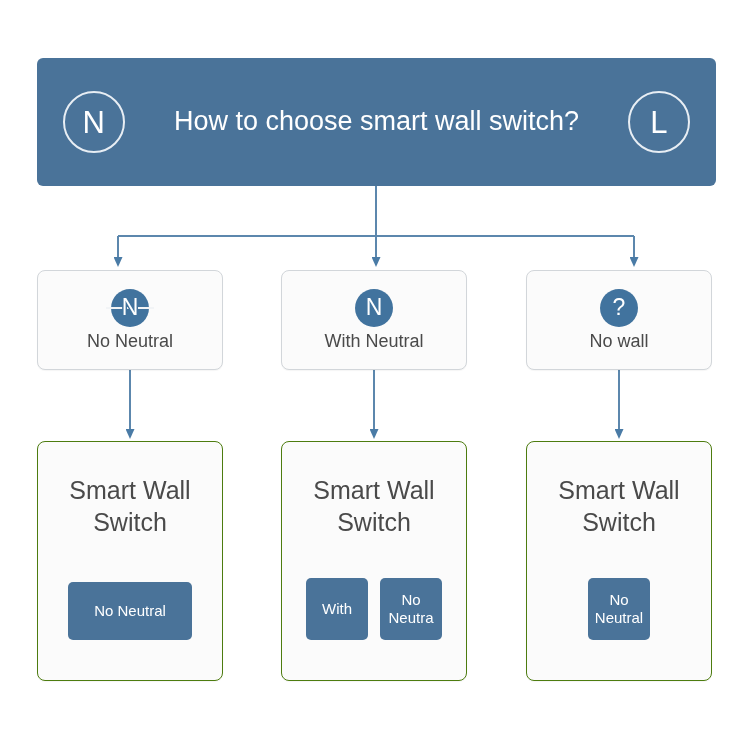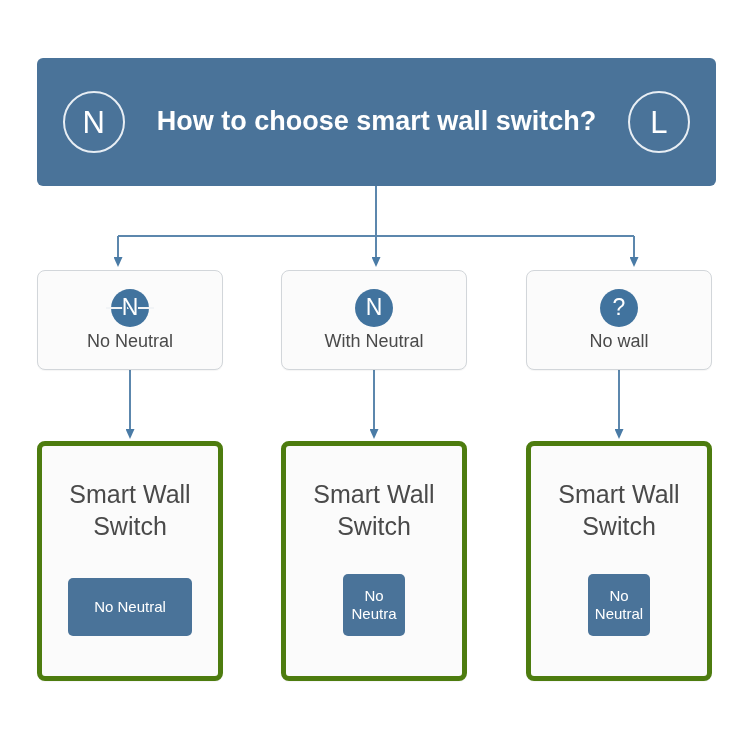--- a/index.html
+++ b/index.html
@@ -61,21 +61,21 @@
     line-height: 1;
     letter-spacing: 0.5px;
   }
   .hdr-title {
     flex: 1 1 auto;
     text-align: center;
     color: #ffffff;
     font-size: 27px;
     line-height: 1.32;
     padding: 0 8px;
-    font-weight: 700;
+    font-weight: 400;
   }
 
   
   .option-box {
     position: absolute;
     top: 270px;
     width: 186px;
     height: 100px;
     background: #fbfbfb;
     border: 1px solid #d2d6da;
@@ -127,21 +127,21 @@
     font-size: 18px;
     line-height: 1.1;
   }
 
   
   .product-box {
     position: absolute;
     top: 441px;
     height: 240px;
     background: #fbfbfb;
-    border: 5px solid #4d7c0f;
+    border: 1px solid #4d7c0f;
     border-radius: 8px;
     box-sizing: border-box;
     display: flex;
     flex-direction: column;
     align-items: center;
     box-shadow: 0 1px 1px rgba(0,0,0,0.04);
   }
   .product-box.p1 { left: 37px;  width: 186px; }
   .product-box.p2 { left: 281px; width: 186px; }
   .product-box.p3 { left: 526px; width: 186px; }
@@ -244,20 +244,21 @@
   <div class="product-box p1">
     <div class="product-title">Smart Wall Switch</div>
     <div class="btn-row">
       <button class="prod-btn wide">No Neutral</button>
     </div>
   </div>
 
   <div class="product-box p2">
     <div class="product-title">Smart Wall Switch</div>
     <div class="btn-row">
+      <button class="prod-btn square">With</button>
       <button class="prod-btn square">No
 Neutra</button>
     </div>
   </div>
 
   <div class="product-box p3">
     <div class="product-title">Smart Wall Switch</div>
     <div class="btn-row">
       <button class="prod-btn small">No
 Neutral</button>

